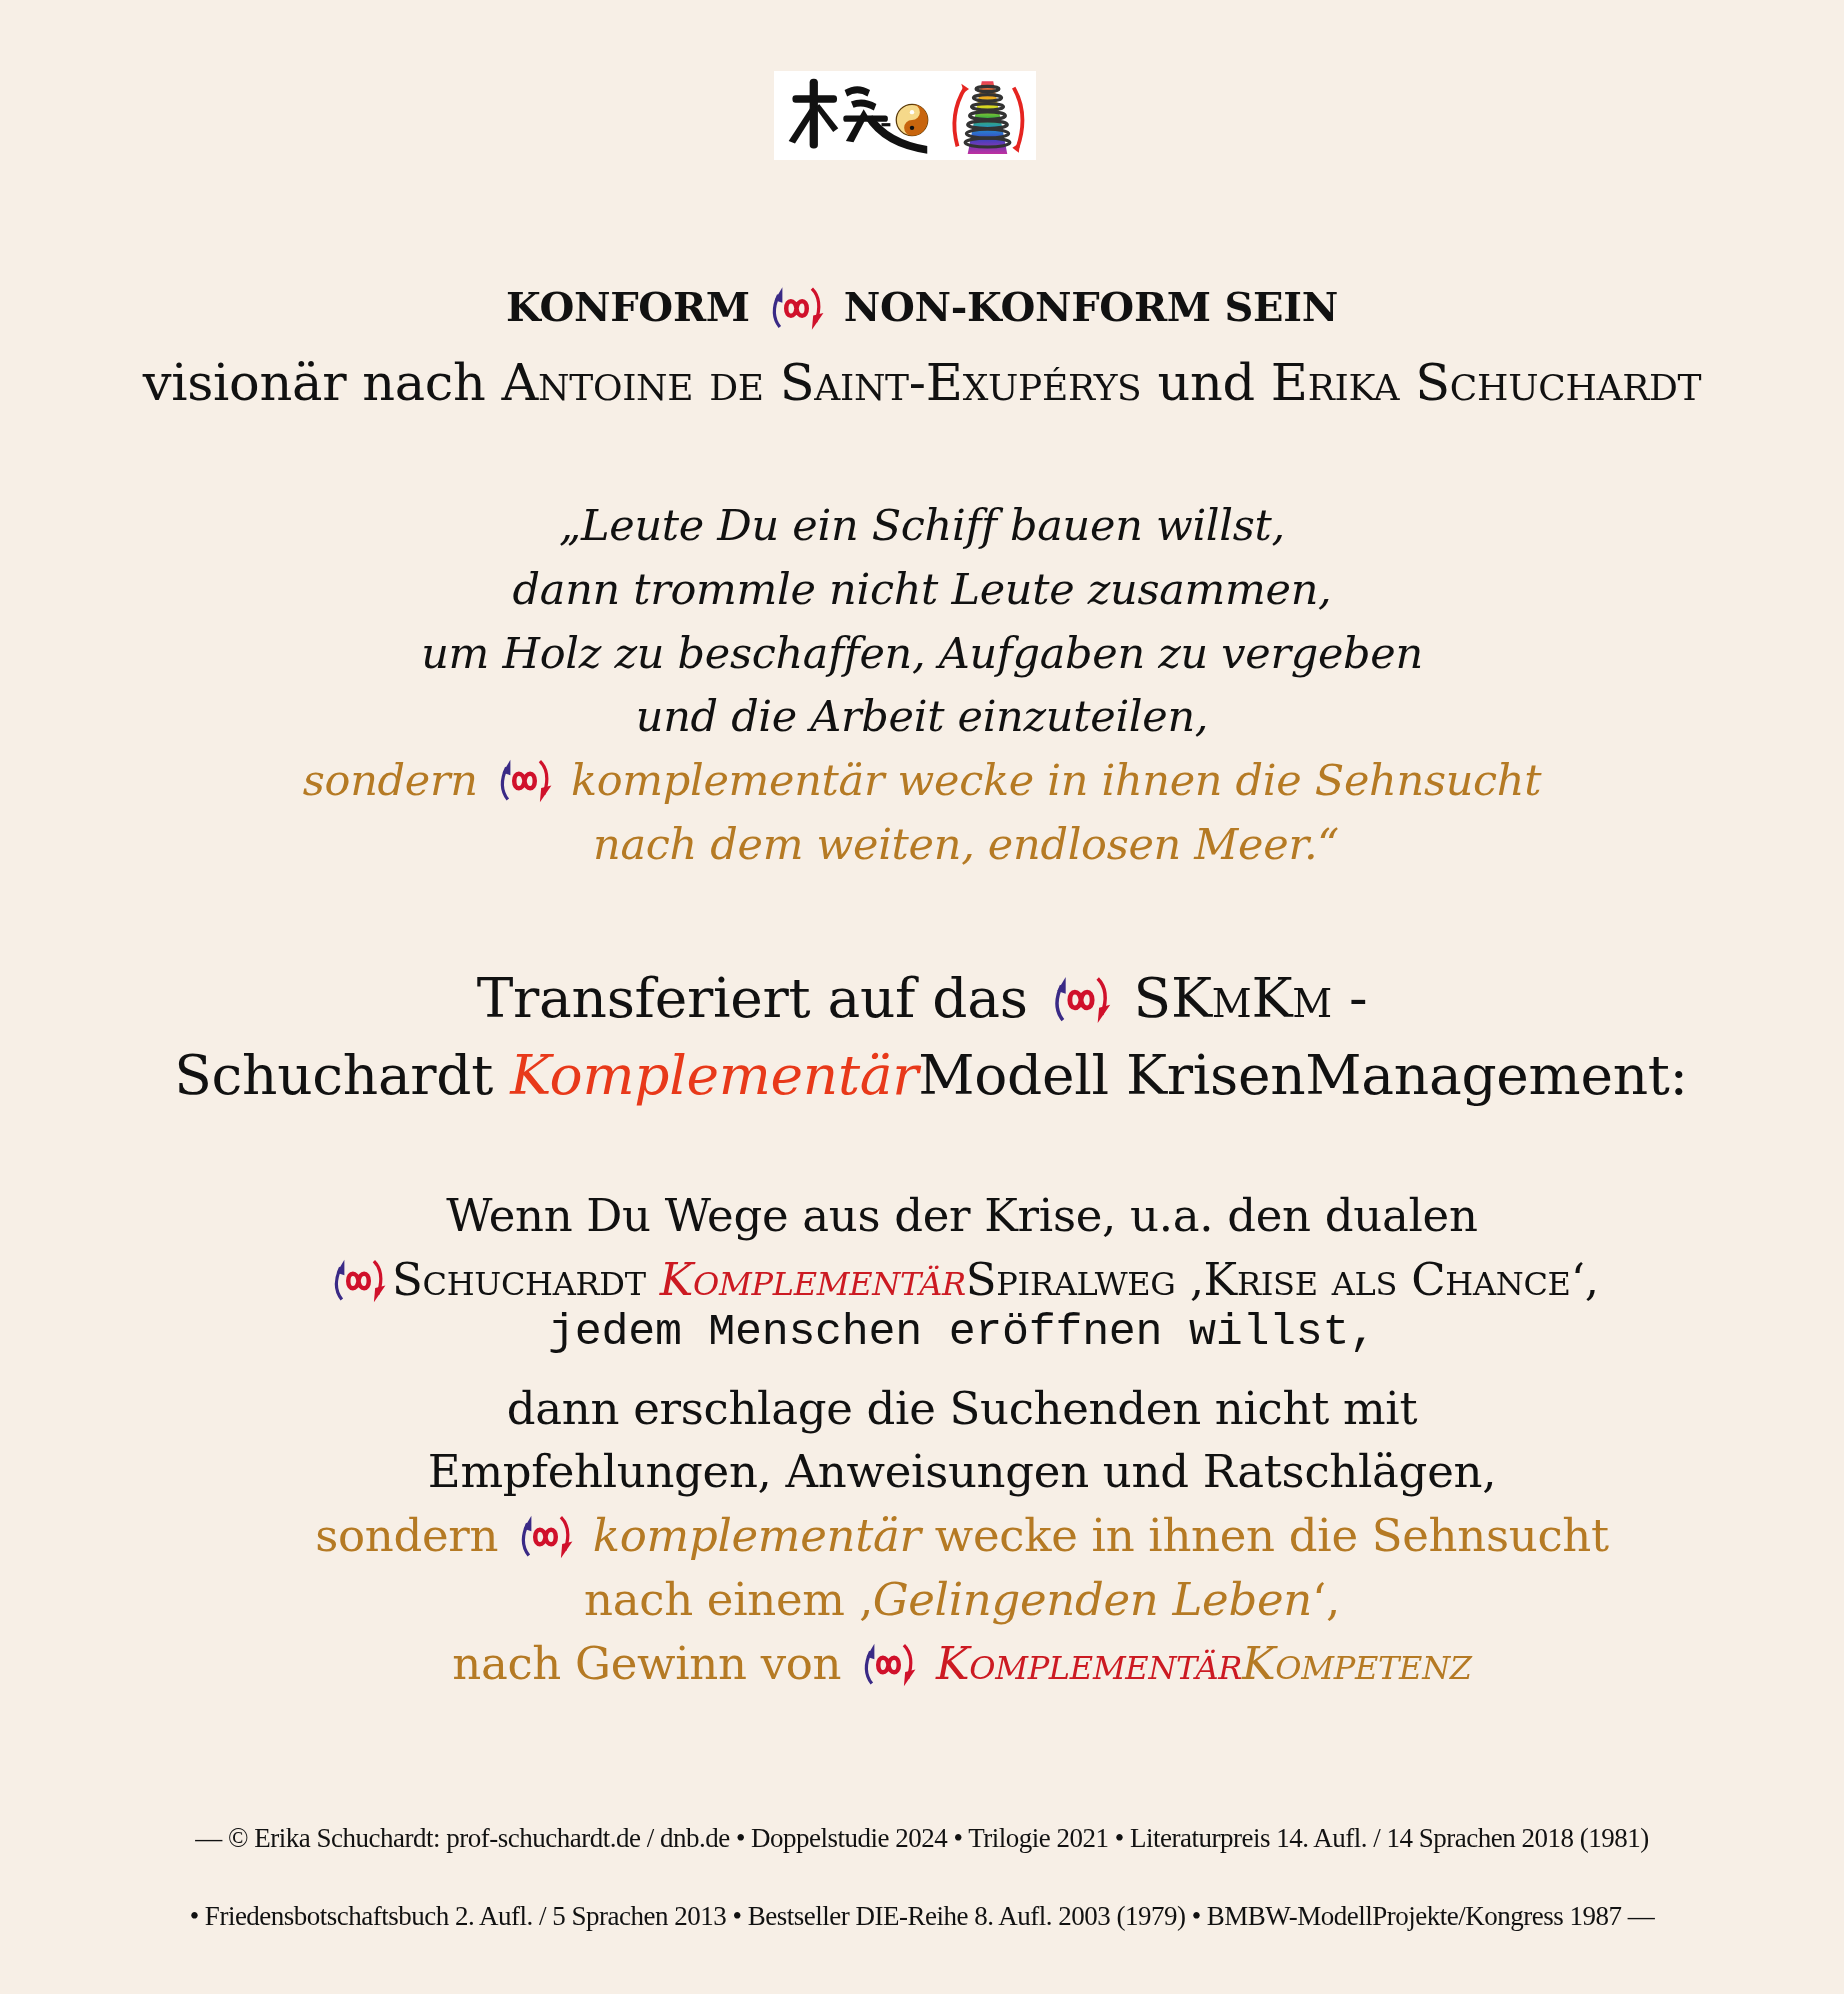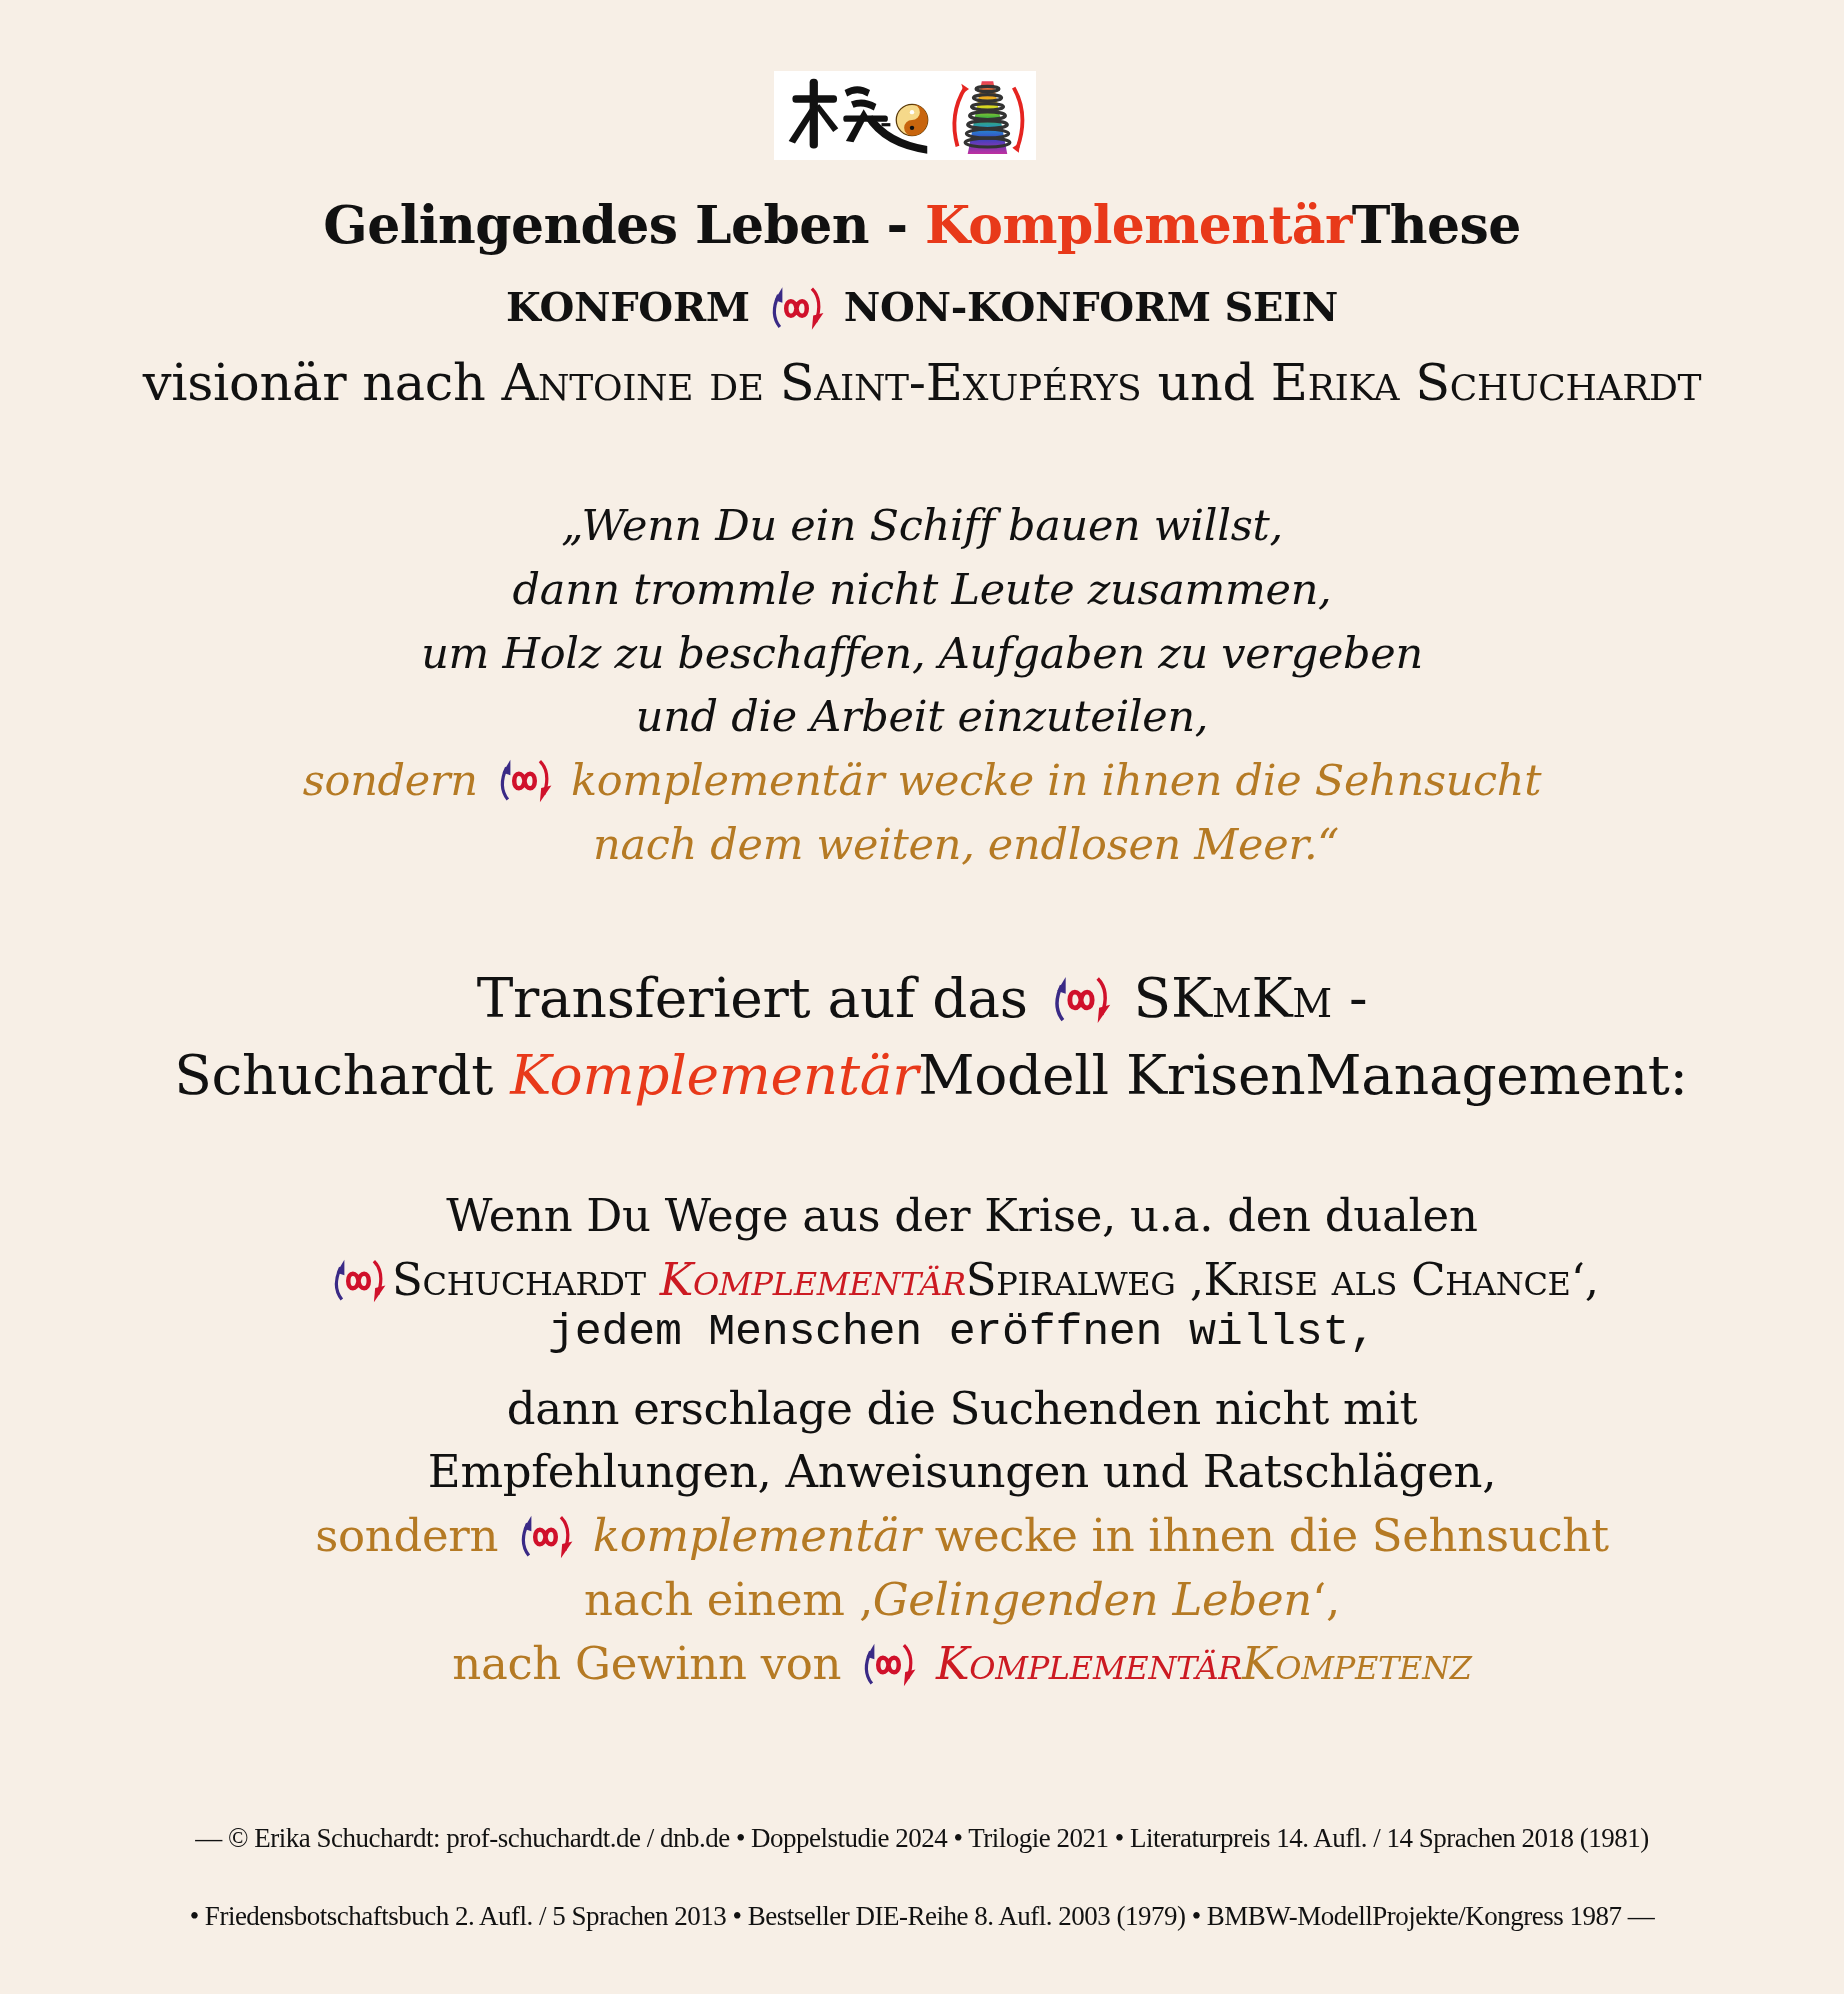--- a/index.html
+++ b/index.html
@@ -96,43 +96,40 @@
         <ellipse cx="65" cy="90" rx="33" ry="7"></ellipse>
         <ellipse cx="65" cy="104" rx="35" ry="7"></ellipse>
       </g>
       <path d="M18 110 Q4 60 30 18" fill="none" stroke="#e52420" stroke-width="6"></path>
       <path d="M24 12 L36 20 L28 26 Z" fill="#e52420"></path>
       <path d="M106 18 Q130 60 112 112" fill="none" stroke="#e52420" stroke-width="6"></path>
       <path d="M104 112 L116 104 L114 120 Z" fill="#e52420"></path>
     </svg>
   </div>
 
-  <div class="line title">
-    <span>Gelingendes Leben - </span><span class="red-title">Komplementär</span><span>These</span>
-  </div>
 
   <div class="line sub">
     <span>KONFORM</span>
     <span class="inf">
       <svg width="59" height="45" viewBox="0 0 92 70">
           <path d="M20 64 Q4 44 18 14" fill="none" stroke="#3a2a86" stroke-width="5"></path>
           <path d="M12 22 L24 2 L24 26 Z" fill="#3a2a86"></path>
           <path d="M30 35 C30 20 44 20 46 35 C48 50 62 50 62 35 C62 20 48 20 46 35 C44 50 30 50 30 35 Z" fill="none" stroke="#d0112b" stroke-width="7"></path>
           <path d="M70 4 Q88 22 76 56" fill="none" stroke="#d0112b" stroke-width="5"></path>
           <path d="M72 46 L88 42 L70 68 Z" fill="#d0112b"></path>
         </svg>
     </span>
     <span>NON-KONFORM SEIN</span>
   </div>
 
   <div class="line vis">
     <span>visionär nach </span><span class="sc">Antoine de Saint-Exupérys</span><span> und </span><span class="sc">Erika Schuchardt</span>
   </div>
 
-  <div class="line quote q1">„Wenn Du ein Schiff bauen willst,</div>
+  <div class="line quote q1">„Leute Du ein Schiff bauen willst,</div>
   <div class="line quote q2">dann trommle nicht Leute zusammen,</div>
   <div class="line quote q3">um Holz zu beschaffen, Aufgaben zu vergeben</div>
   <div class="line quote q4">und die Arbeit einzuteilen,</div>
   <div class="line quote q5 gold">
     <span>sondern</span>
     <span class="inf">
       <svg width="59" height="48" viewBox="0 0 92 70">
           <path d="M20 64 Q4 44 18 14" fill="none" stroke="#3a2a86" stroke-width="5"></path>
           <path d="M12 22 L24 2 L24 26 Z" fill="#3a2a86"></path>
           <path d="M30 35 C30 20 44 20 46 35 C48 50 62 50 62 35 C62 20 48 20 46 35 C44 50 30 50 30 35 Z" fill="none" stroke="#d0112b" stroke-width="7"></path>

